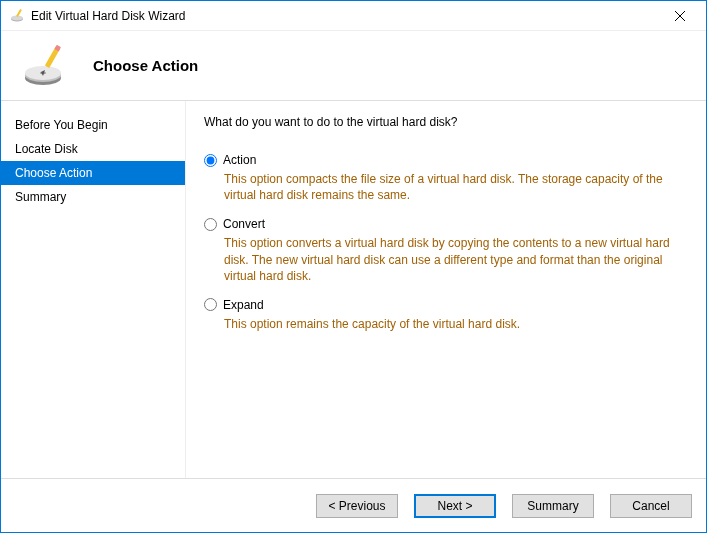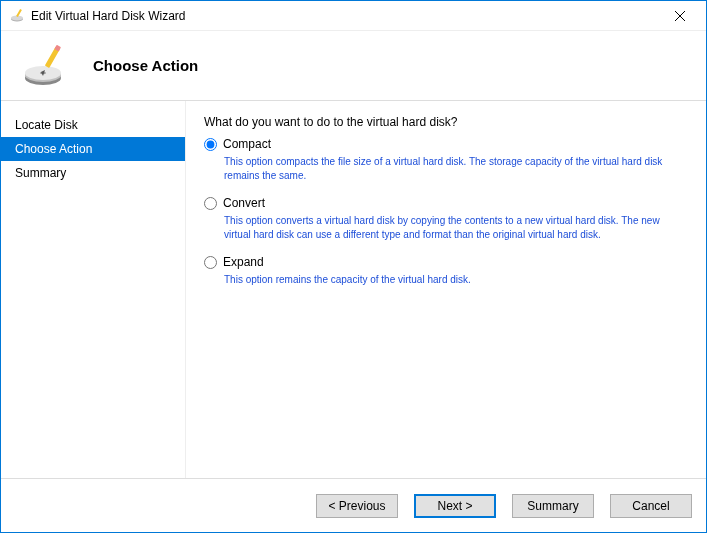--- a/index.html
+++ b/index.html
@@ -85,38 +85,38 @@
       background: #0078d7;
       color: #fff;
     }
     .content {
       flex: 1;
       padding: 14px 18px 14px 18px;
       border-left: 1px solid #eee;
     }
     .content .prompt {
       font-size: 12px;
-      margin-bottom: 8px;
+      margin-bottom: 24px;
     }
     .option {
       margin-bottom: 14px;
     }
     .option-row {
       display: flex;
       align-items: center;
       gap: 6px;
       margin-bottom: 4px;
     }
     .option-row label {
       font-size: 12px;
       cursor: default;
     }
     .option .desc {
-      font-size: 10px;
-      color: #1d4ed8;
+      font-size: 12px;
+      color: #a16207;
       margin-left: 20px;
       line-height: 1.35;
     }
     input[type=radio] {
       width: 13px; height: 13px;
       margin: 0;
     }
     .footer {
       height: 54px;
       border-top: 1px solid #ddd;
@@ -174,32 +174,33 @@
         <rect x="29" y="4" width="5" height="22" rx="1" fill="#f4c430" transform="rotate(30 31 15)"></rect>
         <rect x="29" y="2" width="5" height="5" rx="1" fill="#e88" transform="rotate(30 31 15)"></rect>
         <polygon points="20,30 24,28 22,34" fill="#555"></polygon>
       </svg>
     </div>
     <h1>Choose Action</h1>
   </div>
 
   <div class="body">
     <div class="sidebar">
+      <div class="step">Before You Begin</div>
       <div class="step">Locate Disk</div>
       <div class="step active">Choose Action</div>
       <div class="step">Summary</div>
     </div>
 
     <div class="content">
       <p class="prompt">What do you want to do to the virtual hard disk?</p>
 
       <div class="option">
         <div class="option-row">
           <input type="radio" name="action" checked="" style="">
-          <label>Compact</label>
+          <label>Action</label>
         </div>
         <div class="desc">This option compacts the file size of a virtual hard disk. The storage capacity of the virtual hard disk remains the same.</div>
       </div>
 
       <div class="option">
         <div class="option-row">
           <input type="radio" name="action" style="">
           <label>Convert</label>
         </div>
         <div class="desc">This option converts a virtual hard disk by copying the contents to a new virtual hard disk. The new virtual hard disk can use a different type and format than the original virtual hard disk.</div>

